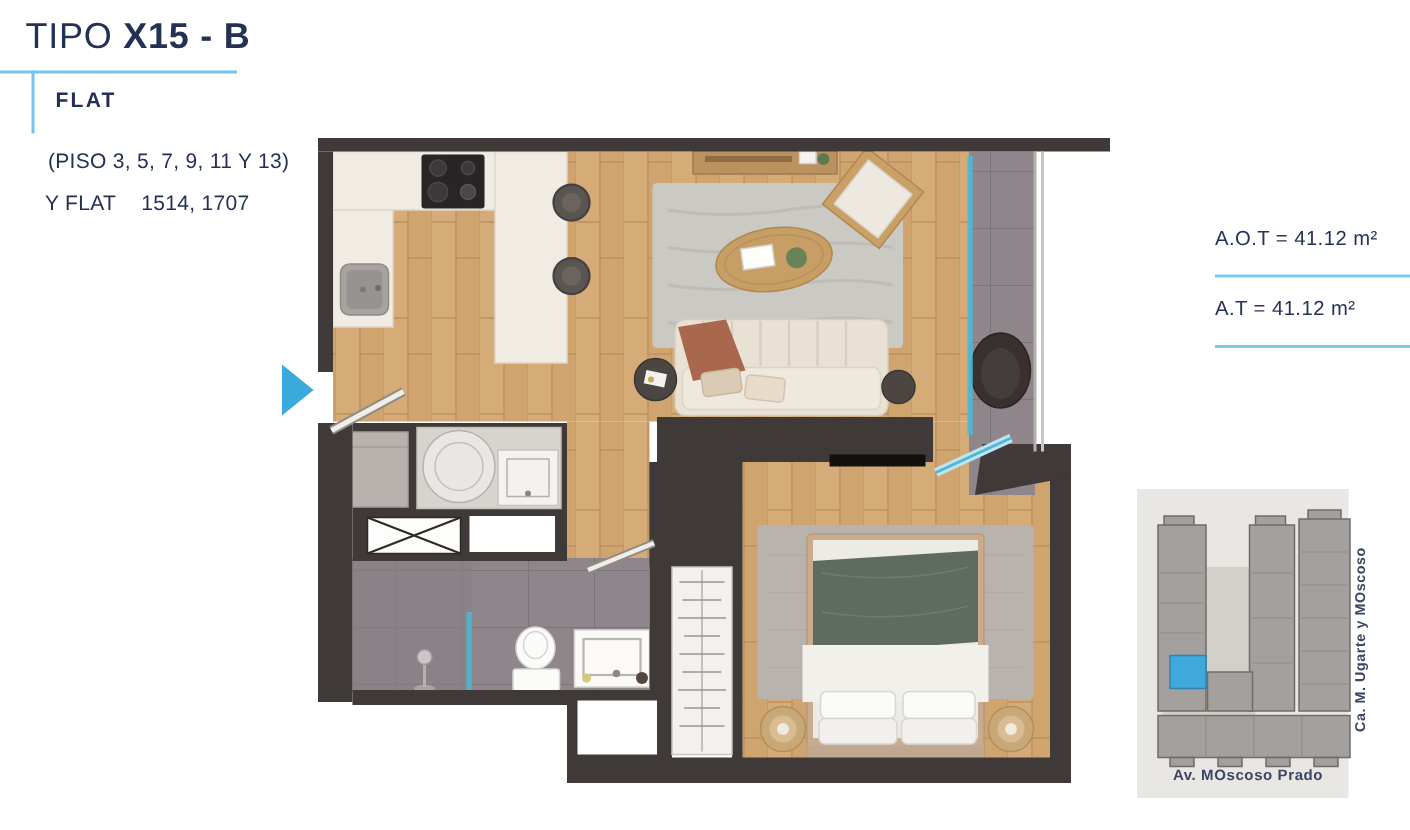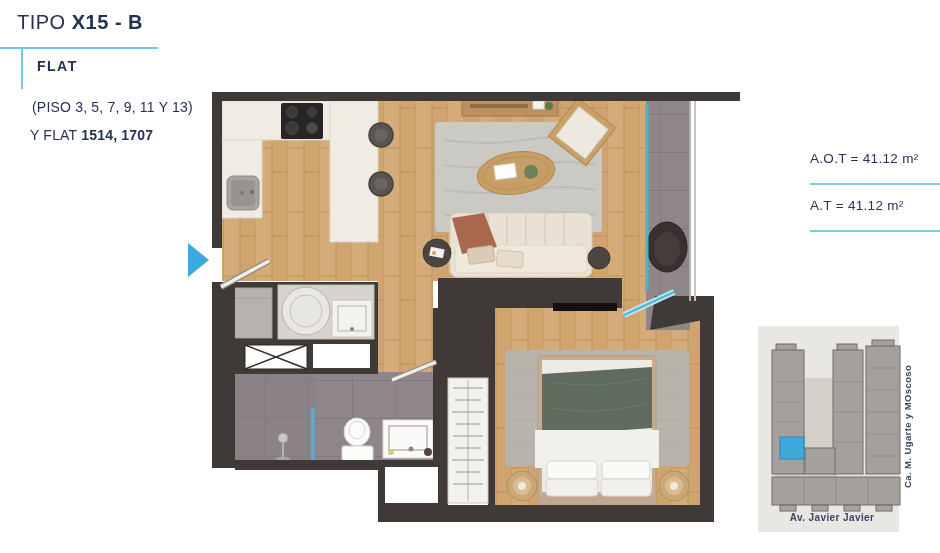--- a/index.html
+++ b/index.html
@@ -1,27 +1,27 @@
 <!DOCTYPE html>
 <html><head>
 <meta charset="utf-8">
 <style>
   html,body{margin:0;padding:0;background:#ffffff;}
   #stage{position:relative;width:940px;height:553px;background:#ffffff;overflow:hidden;
          font-family:"Liberation Sans","DejaVu Sans",sans-serif;color:#233154;}
   .abs{position:absolute;}
   
-  .title{left:17px;top:11px;font-size:20px;letter-spacing:.5px;font-weight:400;}
+  .title{left:17px;top:11px;font-size:24px;letter-spacing:.5px;font-weight:400;}
   .title b{font-weight:700;}
   .hline{left:0;top:47px;width:158px;height:2px;background:#74c6ee;}
   .vline{left:21px;top:47px;width:2px;height:42px;background:#74c6ee;}
   .flat{left:37px;top:58px;font-size:14px;font-weight:700;letter-spacing:1.5px;}
   .pisos{left:32px;top:99px;font-size:14px;letter-spacing:.2px;}
   .dptos{left:30px;top:127px;font-size:14px;letter-spacing:.2px;}
-  .dptos b{font-weight:700;}
+  .dptos b{font-weight:400;margin-left:13px;}
   
   .areas{left:810px;top:151px;width:130px;}
   .area-row{font-size:13.5px;letter-spacing:.3px;color:#24335a;
             padding-bottom:17px;margin-bottom:13px;border-bottom:2px solid #7ccaea;}
   
   .street-right{left:902px;top:340px;height:172px;width:20px;
                 writing-mode:vertical-rl;transform:rotate(180deg);
                 font-size:9.5px;font-weight:700;letter-spacing:.4px;color:#3b4663;
                 text-align:center;}
   .street-bottom{left:762px;top:512px;width:140px;text-align:center;
@@ -268,15 +268,15 @@
   <div class="abs dptos">
     <span>Y FLAT </span><b>1514, 1707</b>
   </div>
 
   <div class="abs areas">
     <div class="area-row">A.O.T = 41.12 m²</div>
     <div class="area-row">A.T = 41.12 m²</div>
   </div>
 
   <div class="abs street-right">Ca. M. Ugarte y MOscoso</div>
-  <div class="abs street-bottom">Av. Javier Javier</div>
+  <div class="abs street-bottom">Av. MOscoso Prado</div>
 
 </div>
 
 </body></html>

